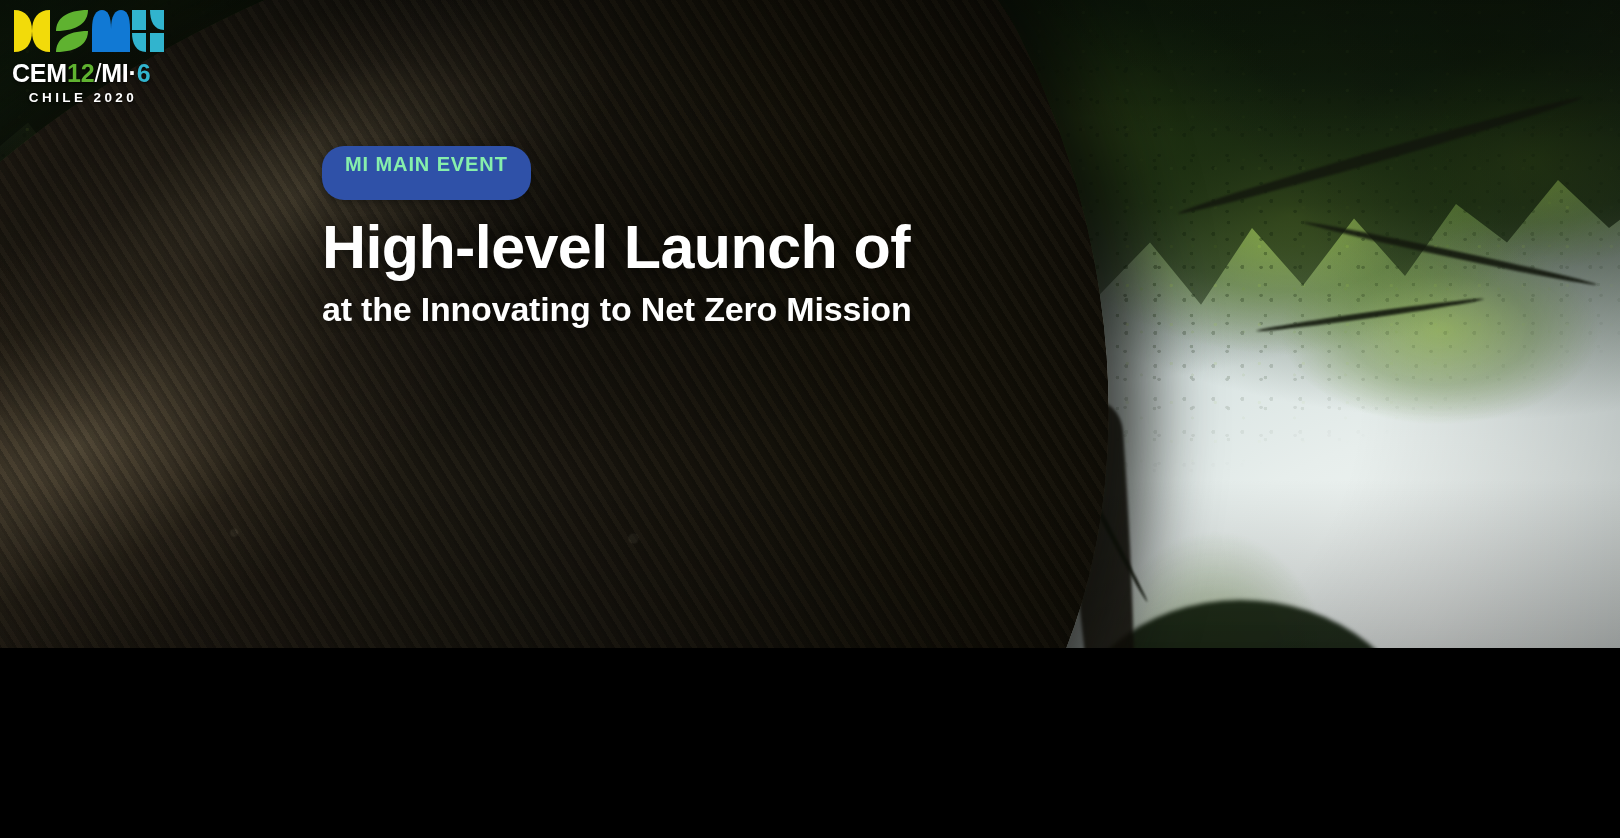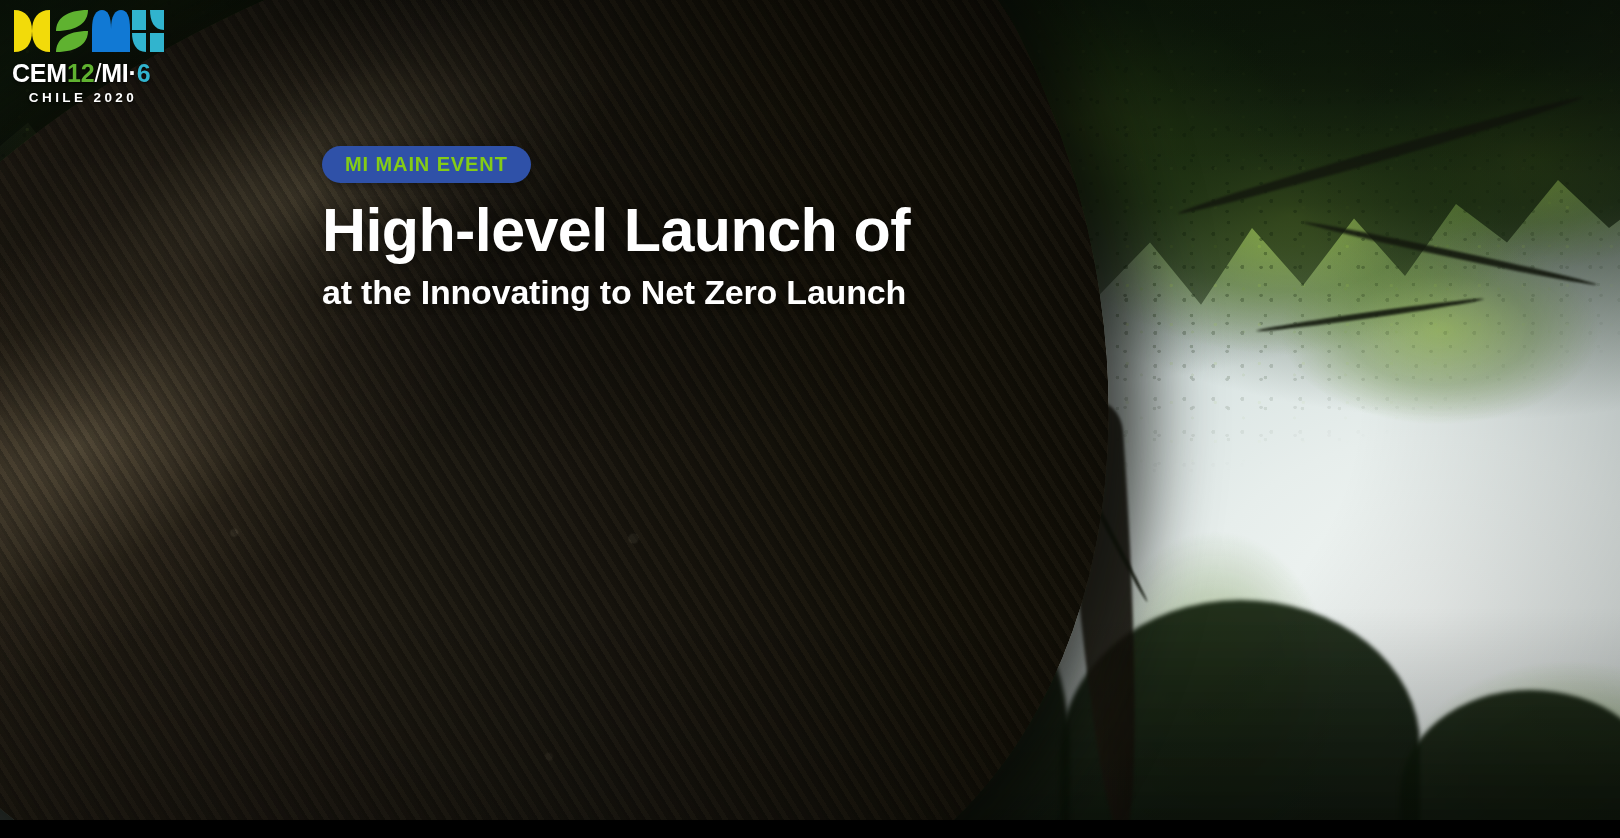--- a/index.html
+++ b/index.html
@@ -8,21 +8,21 @@
     padding: 0;
     background: #000;
   }
   body {
     font-family: "Liberation Sans", sans-serif;
   }
 
   #stage {
     position: relative;
     width: 1620px;
-    height: 820px;
+    height: 648px;
     overflow: hidden;
     background: #0a0f0a;
   }
 
   
   .photo {
     position: absolute;
     inset: 0;
     overflow: hidden;
   }
@@ -253,25 +253,25 @@
   .headline {
     position: absolute;
     left: 322px;
     top: 146px;
     width: 1020px;
   }
 
   .badge {
     display: inline-block;
     background: #2F51A8;
-    color: #84cc16;
+    color: #86efac;
     font-size: 20px;
     font-weight: 700;
     letter-spacing: 0.9px;
-    padding: 8px 23px 9px;
+    padding: 8px 23px 26px;
     border-radius: 22px;
     line-height: 1;
     box-shadow: 0 2px 8px rgba(0,0,0,0.35);
   }
 
   .title {
     margin: 16px 0 8px;
     font-size: 61px;
     font-weight: 700;
     line-height: 1.02;
@@ -369,16 +369,16 @@
     <div class="logo-word"><span>CEM</span><span class="num12">12</span><span class="slash">/</span><span>MI·</span><span class="num6">6</span></div>
 
     <div class="logo-sub">CHILE 2020</div>
   </div>
 
   <div class="headline">
     <div class="badge">MI MAIN EVENT</div>
     <h1 class="title">
       <span class="line">High-level Launch of</span>
     </h1>
-    <div class="subtitle">at the Innovating to Net Zero Launch</div>
+    <div class="subtitle">at the Innovating to Net Zero Mission</div>
   </div>
 
 </div>
 
 </body></html>

